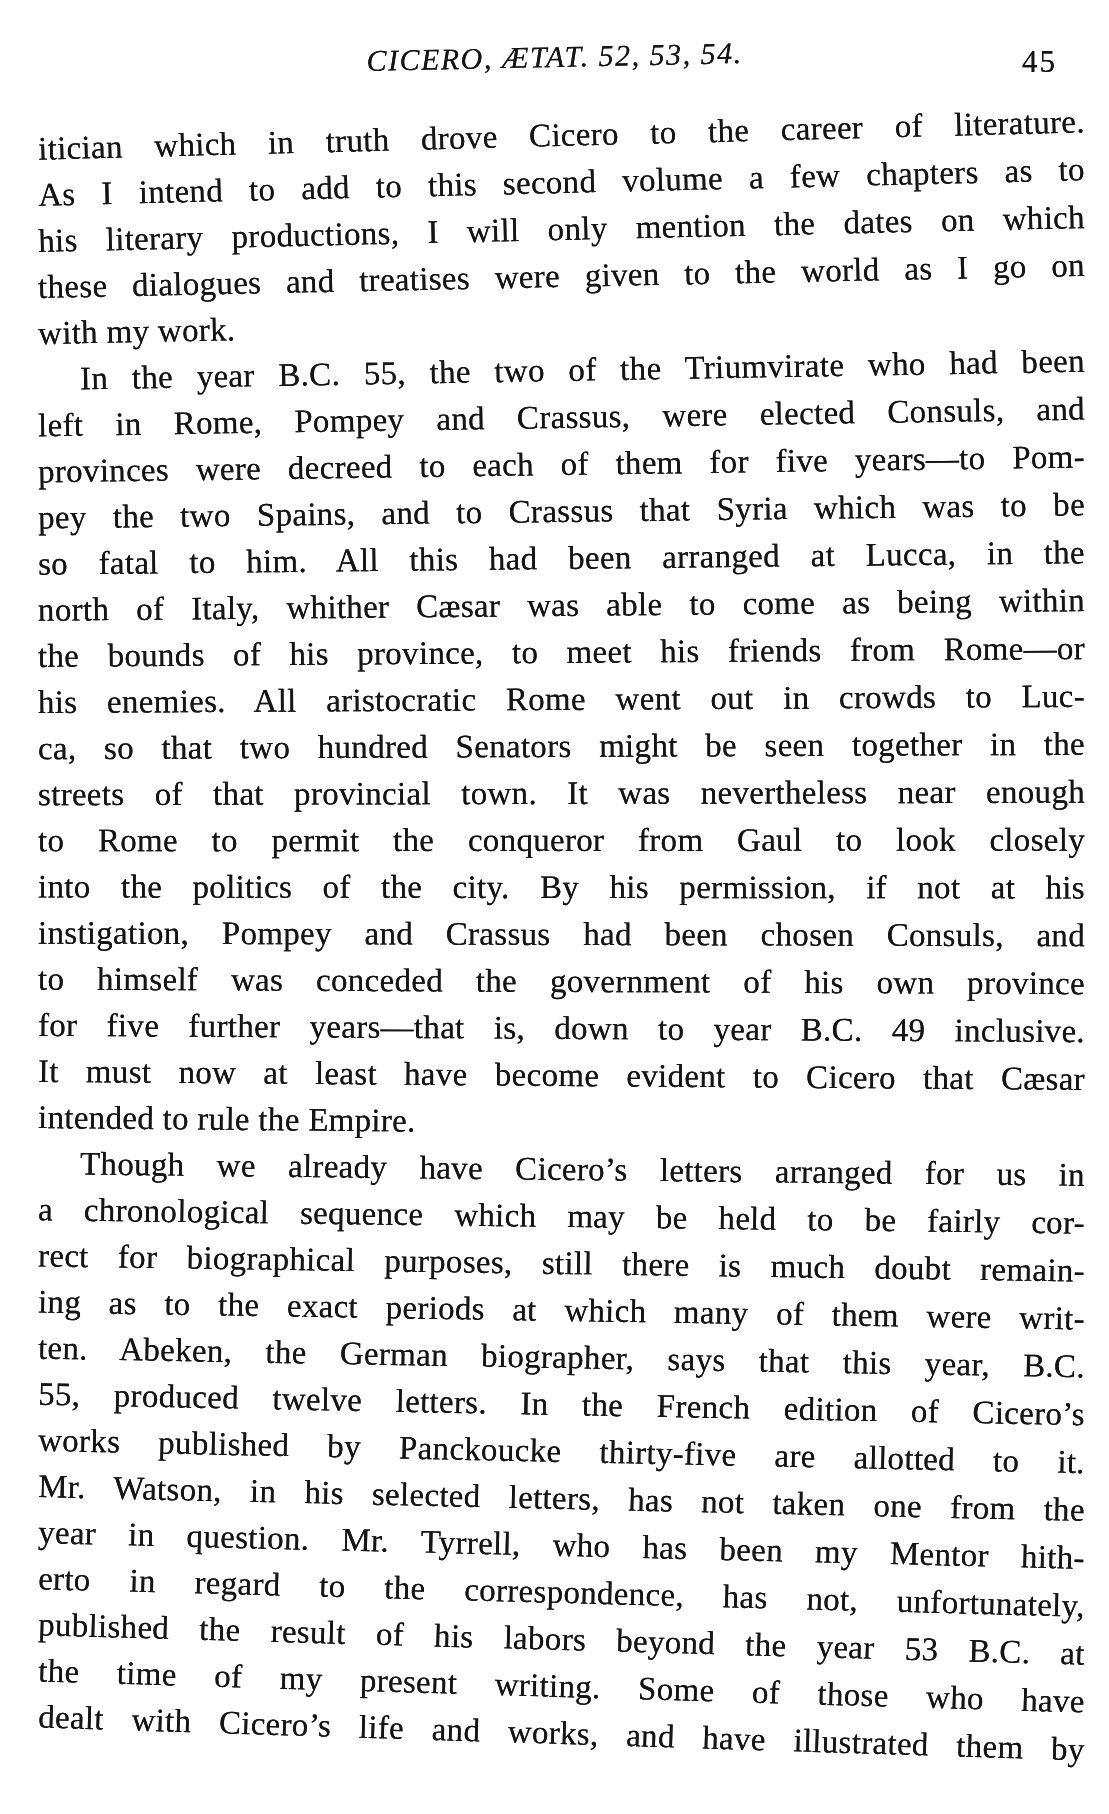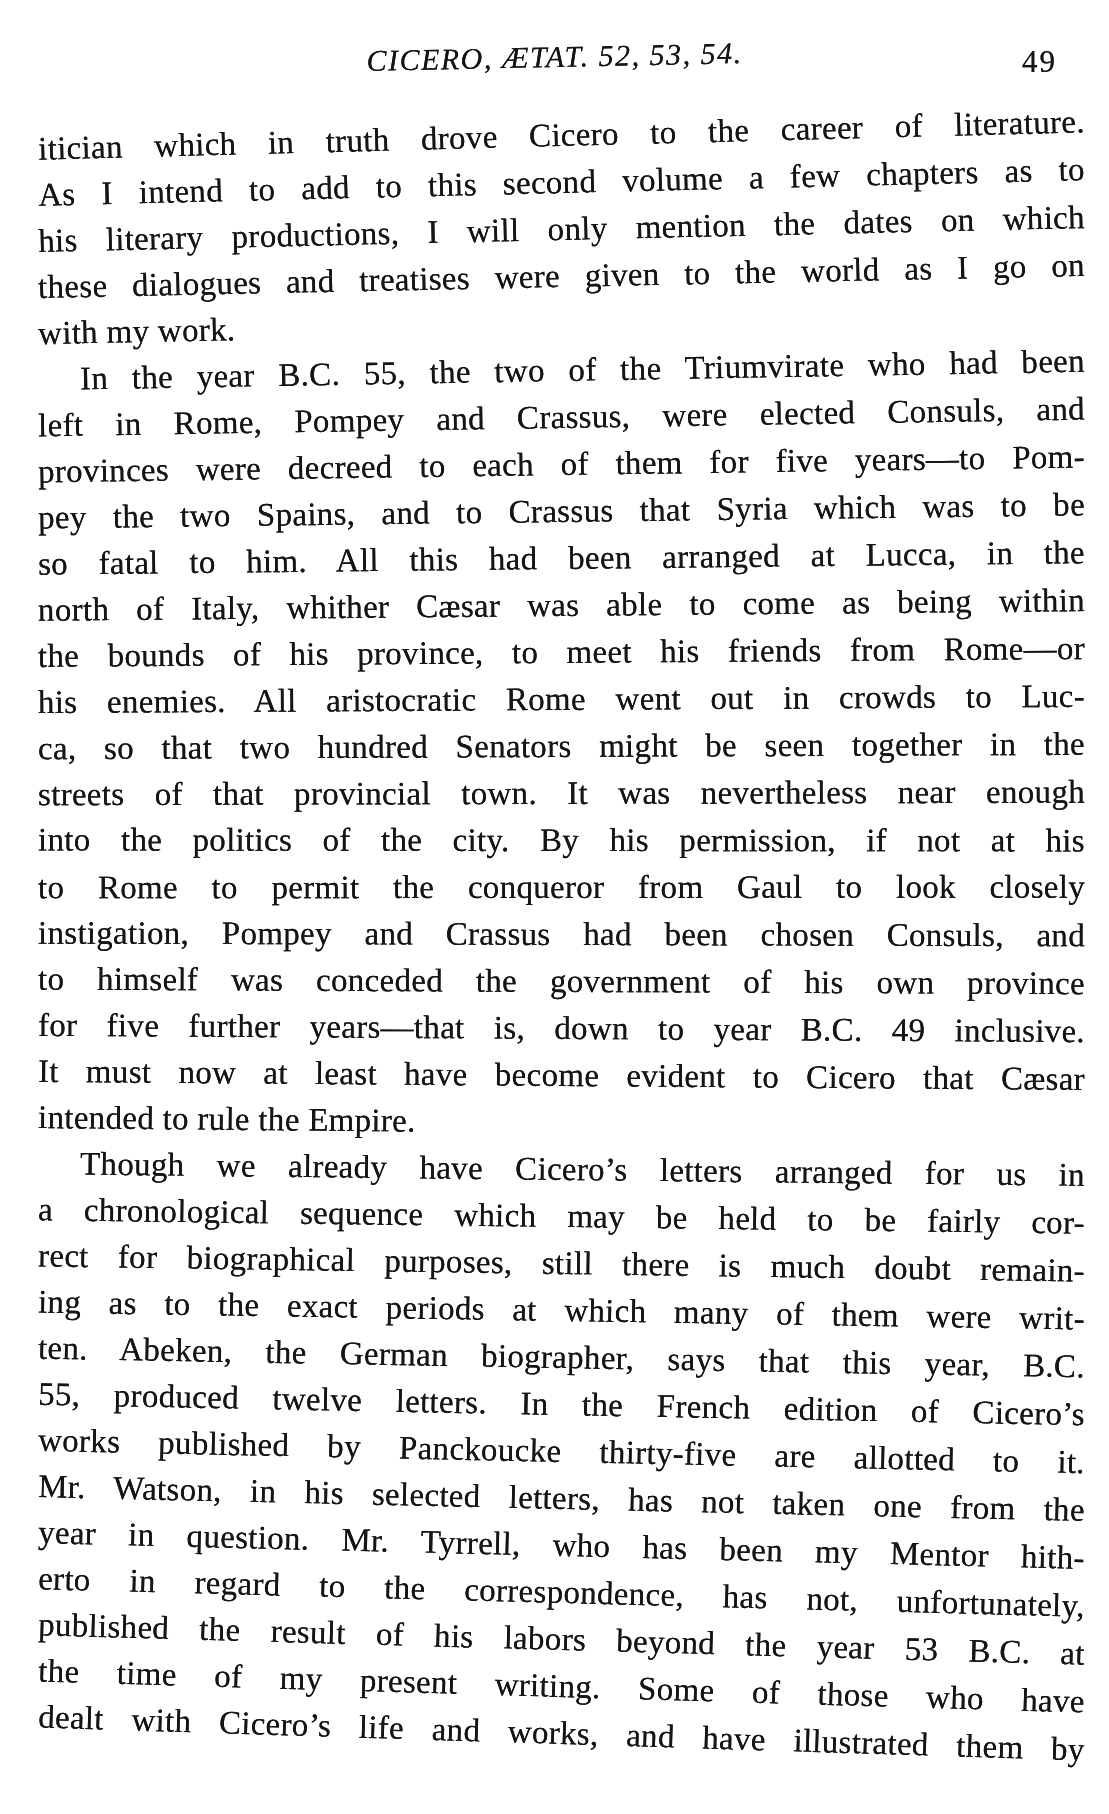--- a/index.html
+++ b/index.html
@@ -70,43 +70,43 @@
   .line.indent {
     text-indent: 42px;
   }
 </style>
 </head>
 <body>
 
 <div class="page">
   <div class="header">
     <div class="header-title">CICERO, ÆTAT. 52, 53, 54.</div>
-    <div class="page-number">49</div>
+    <div class="page-number">45</div>
   </div>
   <div class="body-text" id="body-text">
       <div>
         <div class="line justified" style="transform: rotate(-1.5deg);">itician which in truth drove Cicero to the career of literature.</div>
         <div class="line justified" style="transform: rotate(-1.4deg);">As I intend to add to this second volume a few chapters as to</div>
         <div class="line justified" style="transform: rotate(-1.31deg);">his literary productions, I will only mention the dates on which</div>
         <div class="line justified" style="transform: rotate(-1.21deg);">these dialogues and treatises were given to the world as I go on</div>
         <div class="line" style="transform: rotate(-1.11deg);">with my work.</div>
       </div>
       <div>
         <div class="line indent justified" style="transform: rotate(-1.01deg);">In the year B.C. 55, the two of the Triumvirate who had been</div>
         <div class="line justified" style="transform: rotate(-0.92deg);">left in Rome, Pompey and Crassus, were elected Consuls, and</div>
         <div class="line justified" style="transform: rotate(-0.82deg);">provinces were decreed to each of them for five years—to Pom-</div>
         <div class="line justified" style="transform: rotate(-0.72deg);">pey the two Spains, and to Crassus that Syria which was to be</div>
         <div class="line justified" style="transform: rotate(-0.63deg);">so fatal to him. All this had been arranged at Lucca, in the</div>
         <div class="line justified" style="transform: rotate(-0.53deg);">north of Italy, whither Cæsar was able to come as being within</div>
         <div class="line justified" style="transform: rotate(-0.43deg);">the bounds of his province, to meet his friends from Rome—or</div>
         <div class="line justified" style="transform: rotate(-0.34deg);">his enemies. All aristocratic Rome went out in crowds to Luc-</div>
         <div class="line justified" style="transform: rotate(-0.24deg);">ca, so that two hundred Senators might be seen together in the</div>
         <div class="line justified" style="transform: rotate(-0.14deg);">streets of that provincial town. It was nevertheless near enough</div>
+        <div class="line justified" style="transform: rotate(-0.04deg);">to Rome to permit the conqueror from Gaul to look closely</div>
         <div class="line justified" style="transform: rotate(0.05deg);">into the politics of the city. By his permission, if not at his</div>
-        <div class="line justified" style="transform: rotate(-0.04deg);">to Rome to permit the conqueror from Gaul to look closely</div>
         <div class="line justified" style="transform: rotate(0.15deg);">instigation, Pompey and Crassus had been chosen Consuls, and</div>
         <div class="line justified" style="transform: rotate(0.25deg);">to himself was conceded the government of his own province</div>
         <div class="line justified" style="transform: rotate(0.34deg);">for five further years—that is, down to year B.C. 49 inclusive.</div>
         <div class="line justified" style="transform: rotate(0.44deg);">It must now at least have become evident to Cicero that Cæsar</div>
         <div class="line" style="transform: rotate(0.54deg);">intended to rule the Empire.</div>
       </div>
       <div>
         <div class="line indent justified" style="transform: rotate(0.64deg);">Though we already have Cicero’s letters arranged for us in</div>
         <div class="line justified" style="transform: rotate(0.73deg);">a chronological sequence which may be held to be fairly cor-</div>
         <div class="line justified" style="transform: rotate(0.83deg);">rect for biographical purposes, still there is much doubt remain-</div>

